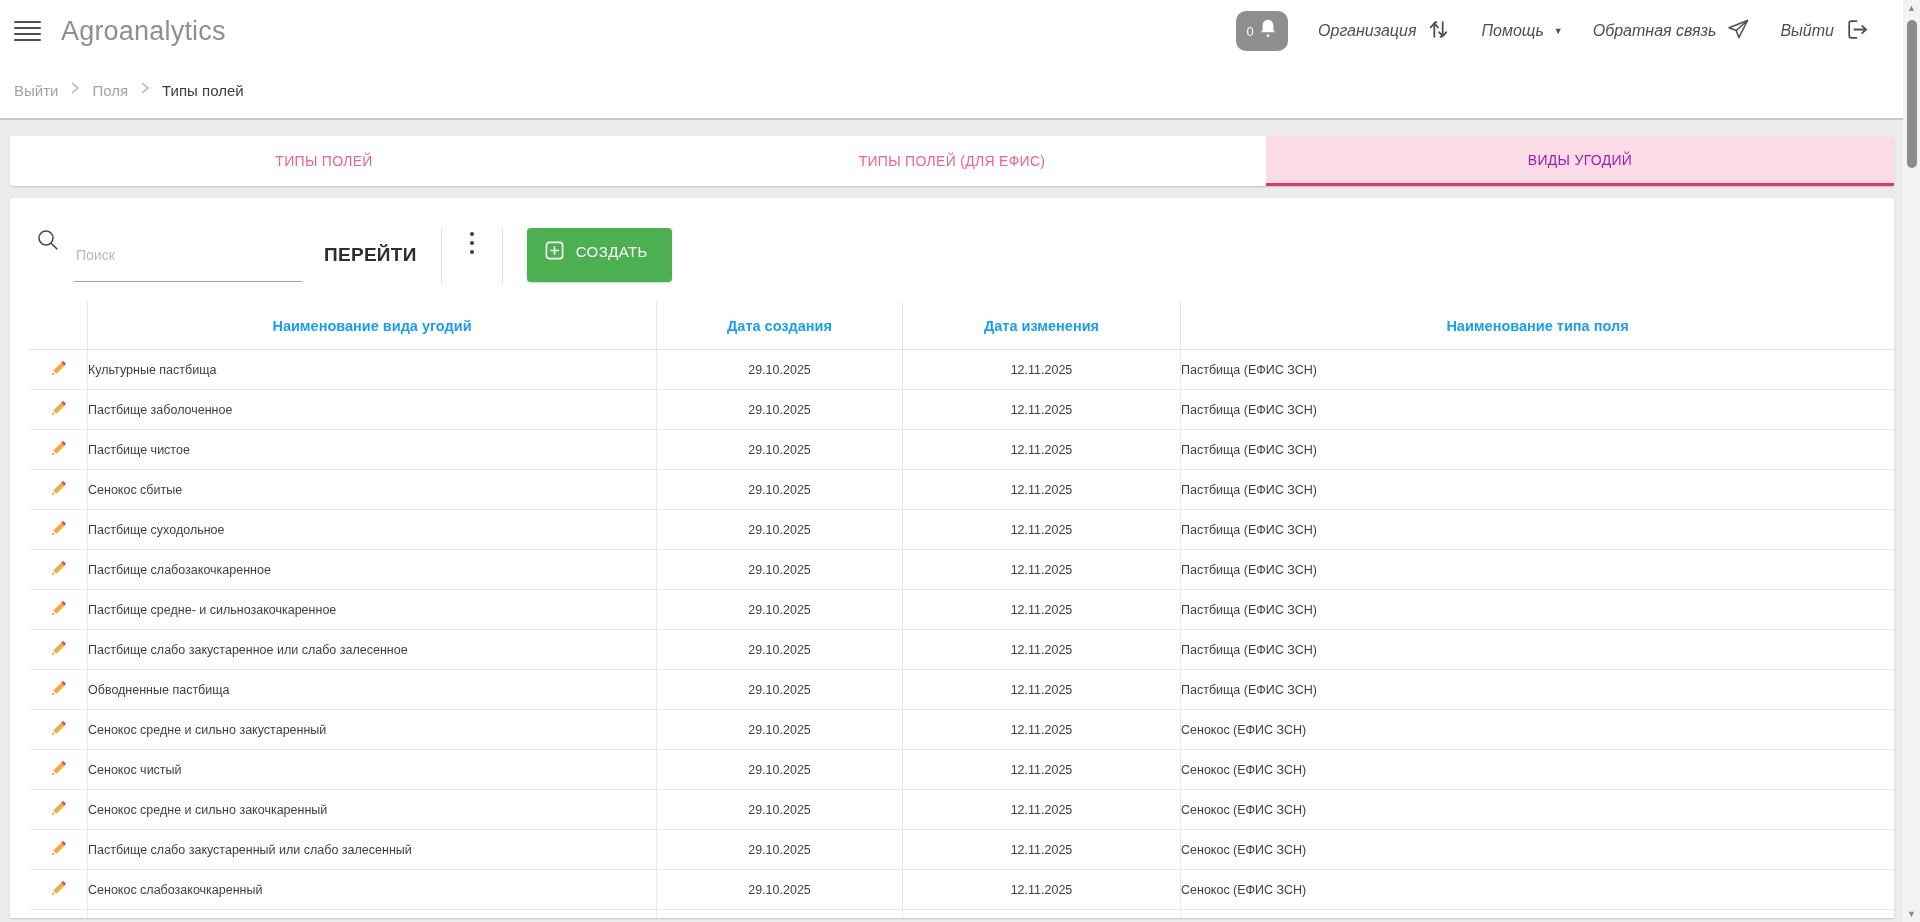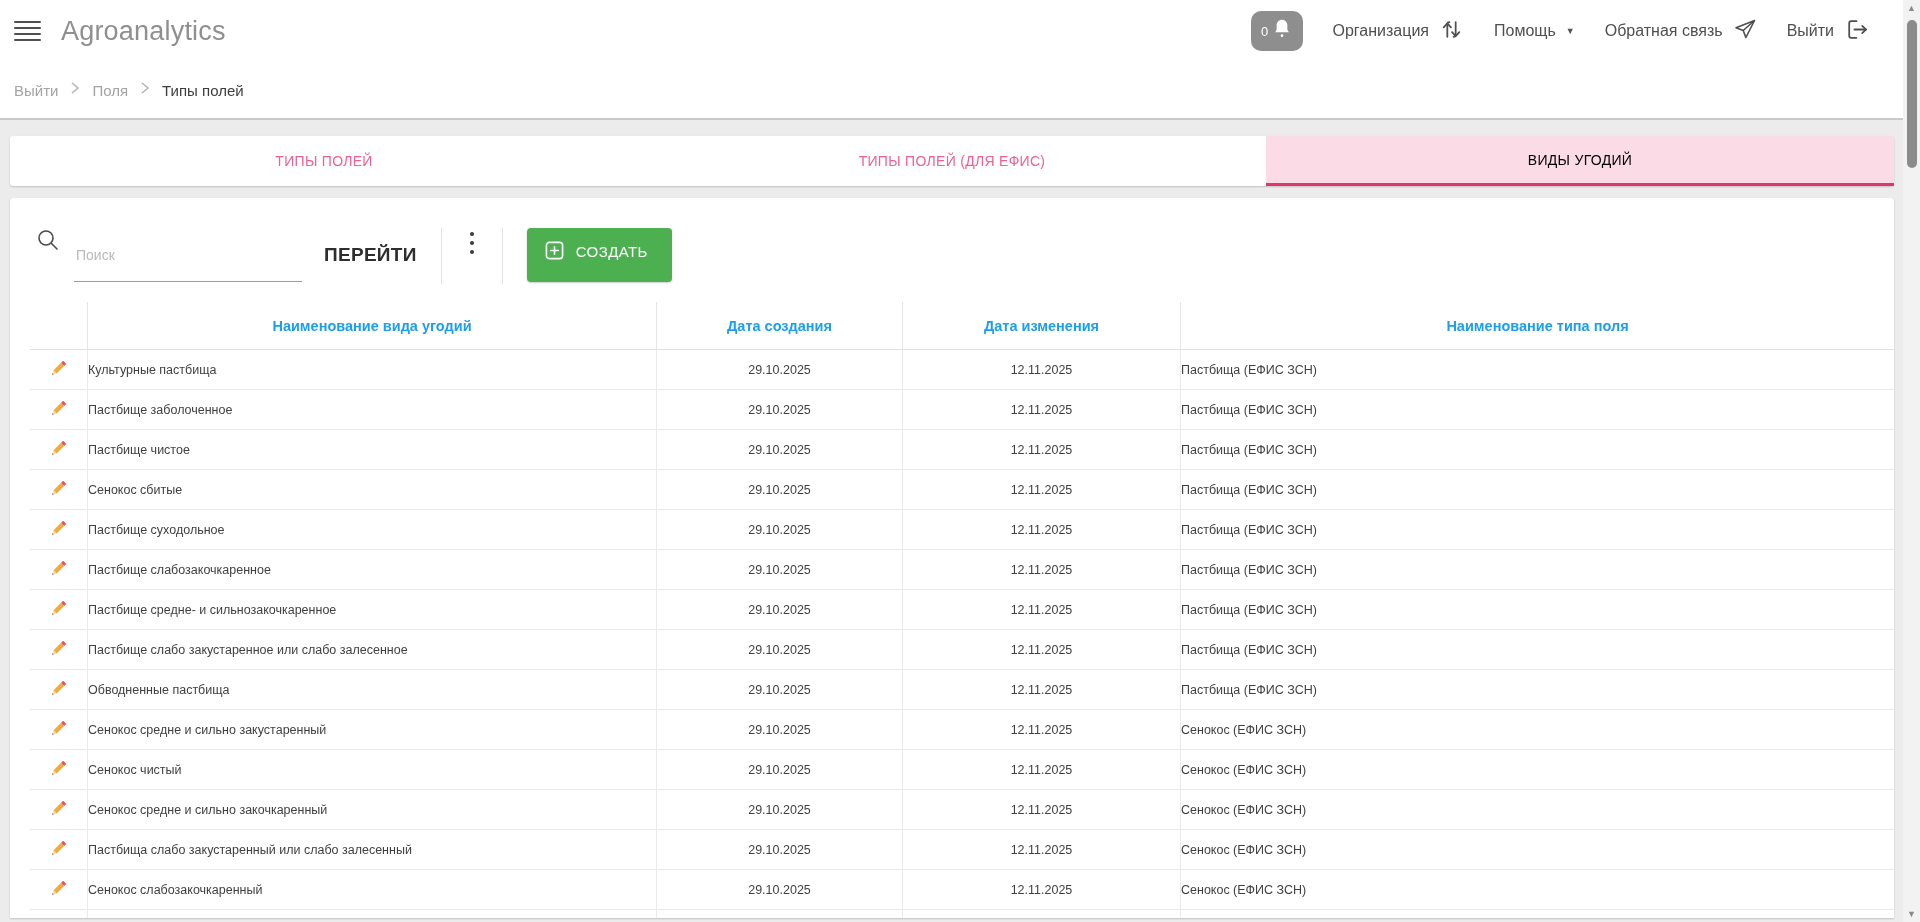--- a/index.html
+++ b/index.html
@@ -18,35 +18,35 @@
 
   
   .app-header { height:62px; background:#fff; display:flex; align-items:center; padding:0 34px 0 14px; }
   .hamburger { width:27px; display:flex; flex-direction:column; gap:4px; cursor:pointer; margin-right:20px; }
   .hamburger span { display:block; height:2px; background:#4f4f4f; border-radius:1px; }
   .app-title { font-size:27px; font-weight:300; color:#8f8f8f; letter-spacing:.2px; }
   .header-right { margin-left:auto; display:flex; align-items:center; gap:30px; }
   .notif-badge { background:#8e8e8e; border-radius:10px; width:52px; height:40px;
     display:flex; align-items:center; justify-content:center; gap:4px; cursor:pointer; }
   .notif-count { color:#fff; font-size:13px; }
-  .header-item { display:flex; align-items:center; gap:10px; color:#4f4f4f; font-size:16px; cursor:pointer; }
+  .header-item { display:flex; align-items:center; gap:10px; color:#4f4f4f; font-size:16px; cursor:pointer;font-style:italic; }
   .caret { font-size:9px; color:#555; }
 
   
   .breadcrumb-bar { height:58px; background:#fff; border-bottom:2px solid #c9c9c9;
     display:flex; align-items:center; gap:12px; padding:0 14px; }
   .crumb { font-size:15px; color:#a3a3a3; cursor:pointer; }
   .crumb.current { color:#3d3d3d; cursor:default; }
 
   
   .tabs-card { margin:16px 9px 0 10px; background:#fff; border-radius:3px;
     box-shadow:0 1px 2px rgba(0,0,0,.18); display:flex; height:50px; }
   .tab { flex:1; display:flex; align-items:center; justify-content:center;
     font-size:14px; letter-spacing:.3px; color:#ef6191; cursor:pointer; }
-  .tab.active { background:#fbdce6; color:#000000; border-bottom:3px solid #e0356f; }
+  .tab.active { background:#fbdce6; color:#a21caf; border-bottom:3px solid #e0356f; }
 
   
   .main-card { margin:12px 9px 0 10px; background:#fff; border-radius:4px 4px 0 0;
     box-shadow:0 1px 2px rgba(0,0,0,.18); height:720px; overflow:hidden; }
 
   
   .toolbar { display:flex; padding:30px 0 0 26px; height:84px; }
   .search-icon { margin-right:14px; }
   .search-input { width:228px; border:none; border-bottom:1px solid #9e9e9e; outline:none;
     font-size:14px; padding:4px 2px; color:#3c3c3c; font-family:"Liberation Sans",sans-serif; }
@@ -443,21 +443,21 @@
         <svg width="19" height="19" viewBox="0 0 20 20">
           <g transform="rotate(45 10 10)">
             <rect x="7.6" y="0.8" width="4.8" height="3.4" rx="0.9" fill="#e4584e"></rect>
             <rect x="7.6" y="4.2" width="4.8" height="11" fill="#f4a93f"></rect>
             <polygon points="7.6,15.2 12.4,15.2 10,19.4" fill="#f7dca2"></polygon>
             <polygon points="9.1,17.9 10.9,17.9 10,19.4" fill="#4a4a4a"></polygon>
           </g>
         </svg>
       </span>
     </div>
-    <div class="c c-name">Пастбища слабо закустаренный или слабо залесенный</div>
+    <div class="c c-name">Пастбище слабо закустаренный или слабо залесенный</div>
     <div class="c c-date">29.10.2025</div>
     <div class="c c-date">12.11.2025</div>
     <div class="c c-type">Сенокос (ЕФИС ЗСН)</div>
   </div>
 
   <div class="trow">
     <div class="c c-edit">
       <span>
         <svg width="19" height="19" viewBox="0 0 20 20">
           <g transform="rotate(45 10 10)">

